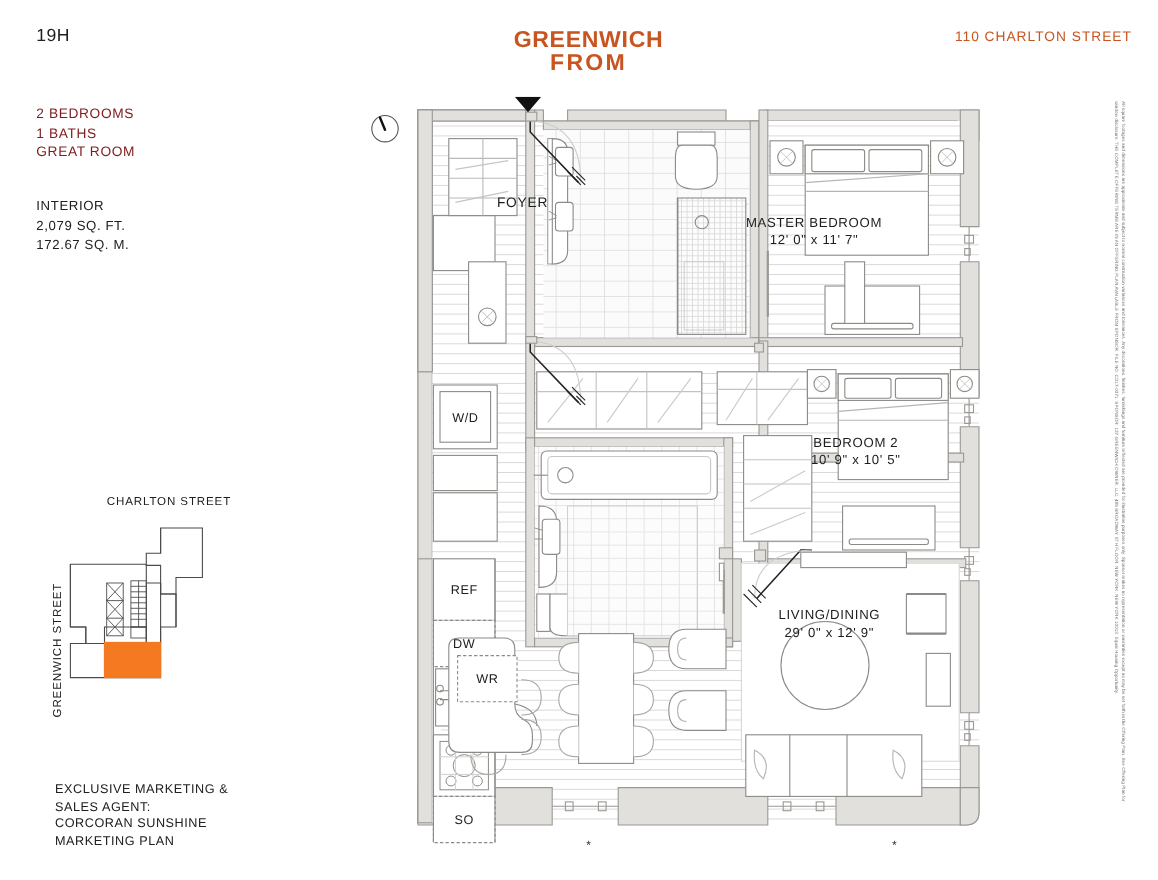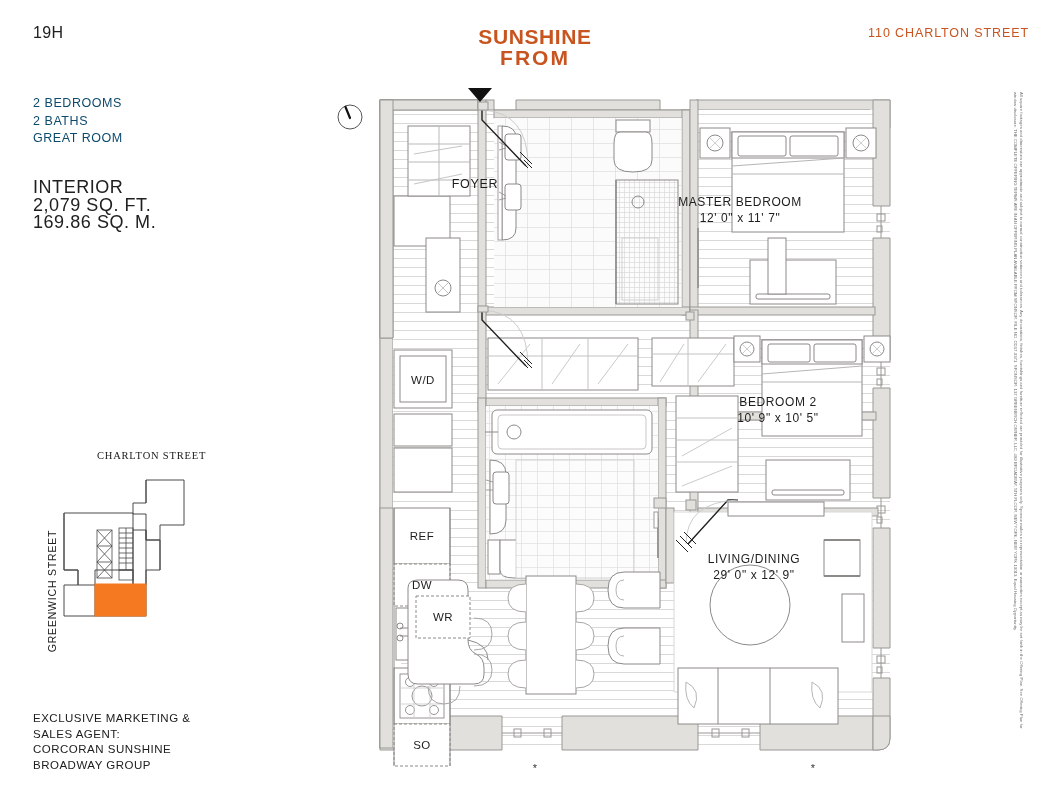--- a/index.html
+++ b/index.html
@@ -5,79 +5,79 @@
   html,body{margin:0;padding:0;}
   body{
     width:1053px;height:800px;background:#ffffff;overflow:hidden;position:relative;
     font-family:"Liberation Sans","DejaVu Sans",sans-serif;color:#1a1a1a;
     -webkit-font-smoothing:antialiased;
   }
   .abs{position:absolute;}
 
   
   #unit-number{left:33px;top:24px;font-size:16px;letter-spacing:.4px;color:#202020;}
-  #unit-program{left:33px;top:95px;font-size:12.5px;line-height:17.5px;letter-spacing:.55px;color:#0c4a6e;}
-  #interior-block{left:33px;top:179px;font-size:18px;line-height:17.5px;letter-spacing:.55px;color:#202020;}
-  #footer-agent{left:33px;top:711px;font-size:11.5px;line-height:15.5px;letter-spacing:.5px;color:#202020;}
+  #unit-program{left:33px;top:95px;font-size:12.5px;line-height:17.5px;letter-spacing:.55px;color:#7f1d1d;}
+  #interior-block{left:33px;top:179px;font-size:12px;line-height:17.5px;letter-spacing:.55px;color:#202020;}
+  #footer-agent{left:50px;top:711px;font-size:11.5px;line-height:15.5px;letter-spacing:.5px;color:#202020;}
 
   
   #brand-logo{left:455px;top:26px;width:160px;text-align:center;color:#C8541F;
               font-weight:700;font-size:21px;line-height:21px;letter-spacing:.6px;
               font-family:"Liberation Sans","DejaVu Sans",sans-serif;}
   #brand-logo .l2{letter-spacing:2px;}
   #address-label{right:24px;top:26px;font-size:12.5px;letter-spacing:.9px;color:#C8541F;}
 
   
   #disclaimer{
     left:1004px;top:92px;width:640px;height:20px;
     transform-origin:0 0;transform:rotate(90deg) translateY(-20px);
     font-size:4.2px;line-height:6.4px;letter-spacing:.05px;color:#6f6f6f;
     text-align:left;white-space:normal;
   }
 
   
-  #keyplan-title{left:97px;top:450px;font-size:10.5px;letter-spacing:.8px;color:#202020;font-family:Liberation Serif, serif;}
+  #keyplan-title{left:97px;top:450px;font-size:10.5px;letter-spacing:.8px;color:#202020;}
   #keyplan-street-left{left:-18px;top:585px;width:140px;text-align:center;
         transform:rotate(-90deg);font-size:10.5px;letter-spacing:.8px;color:#202020;}
   #keyplan-svg{left:50px;top:470px;}
 
   
   #floorplan{left:330px;top:88px;}
 
   
   #compass{left:337px;top:104px;}
 
   .rmlabel{font-family:"Liberation Sans","DejaVu Sans",sans-serif;}
 </style>
 </head>
 <body>
 
 <div class="abs" id="unit-number">19H</div>
 
 <div class="abs" id="unit-program">
   <div>2 BEDROOMS</div>
-  <div>2 BATHS</div>
+  <div>1 BATHS</div>
   <div>GREAT ROOM</div>
 </div>
 
 <div class="abs" id="interior-block">
   <div>INTERIOR</div>
   <div>2,079 SQ. FT.</div>
-  <div>169.86 SQ. M.</div>
+  <div>172.67 SQ. M.</div>
 </div>
 
 <div class="abs" id="footer-agent">
   <div>EXCLUSIVE MARKETING &amp;</div>
   <div>SALES AGENT:</div>
   <div>CORCORAN SUNSHINE</div>
-  <div>BROADWAY GROUP</div>
+  <div>MARKETING PLAN</div>
 </div>
 
 <div class="abs" id="brand-logo" style="color: rgb(200, 84, 31);">
-  <div class="l1">SUNSHINE</div>
+  <div class="l1">GREENWICH</div>
   <div class="l2">FROM</div>
 </div>
 
 <div class="abs" id="address-label" style="color: rgb(200, 84, 31); margin-left: 32px;">110 CHARLTON STREET</div>
 
 <div class="abs" id="disclaimer">All square footages and dimensions are approximate and subject to normal construction variances and tolerances. Any decorations, finishes, furnishings and furniture reflected are provided for illustrative purposes only. Sponsor makes no representation or warranties except as may be set forth in the Offering Plan. See Offering Plan for window disclosure. THE COMPLETE OFFERING TERMS ARE IN AN OFFERING PLAN AVAILABLE FROM SPONSOR. FILE NO. CD17-0371. SPONSOR: 137 GREENWICH OWNER, LLC, 489 BROADWAY, 5TH FLOOR, NEW YORK, NEW YORK 10013. Equal Housing Opportunity.</div>
 
 <div class="abs" id="keyplan-title">CHARLTON STREET</div>
 <div class="abs" id="keyplan-street-left">GREENWICH STREET</div>
 

